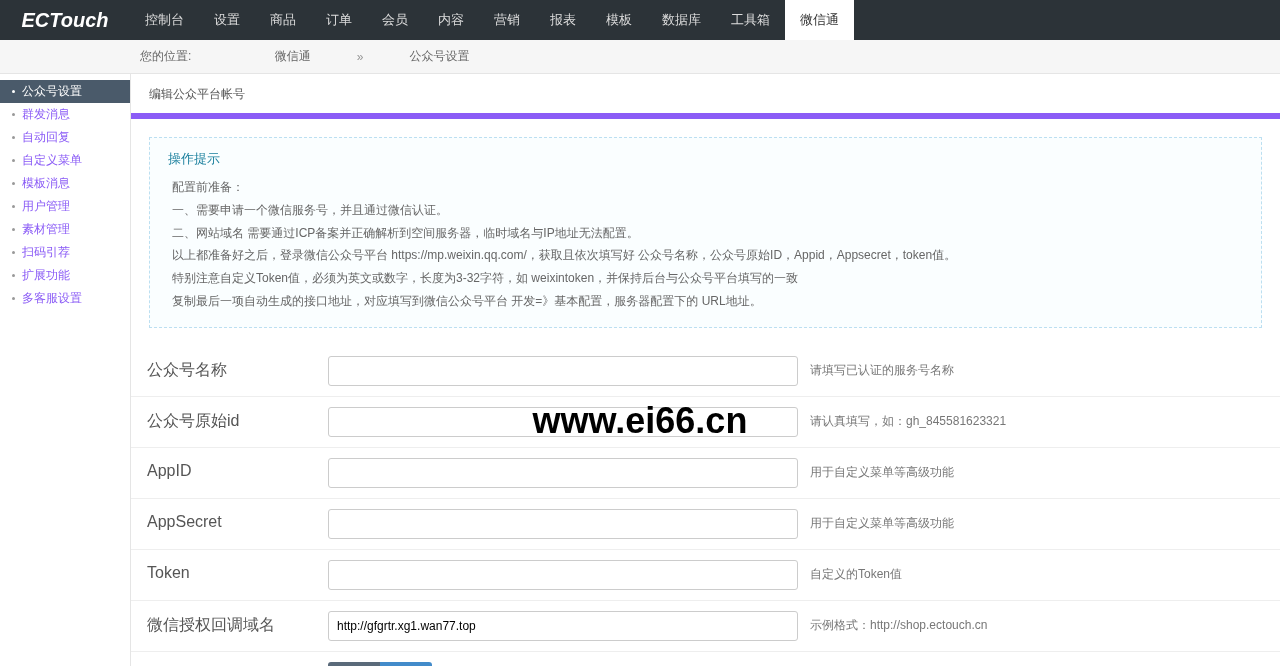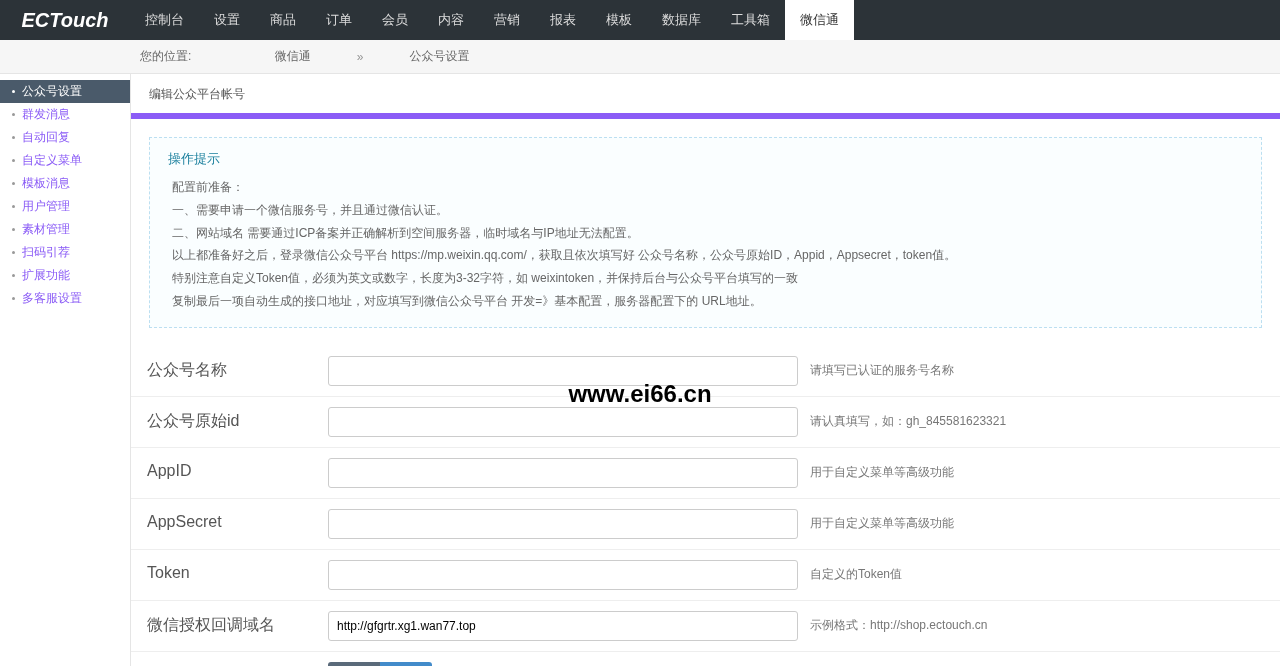--- a/index.html
+++ b/index.html
@@ -37,21 +37,21 @@
     .form-label { width: 185px; padding: 14px 16px 14px 16px; color: #555; font-size: 16px; }
     .form-field { padding: 10px 12px; display: flex; align-items: center; justify-content: space-between; }
     .form-input { width: 470px; height: 30px; border: 1px solid #ccc; border-radius: 3px; padding: 0 8px; font-size: 12px; }
     .form-help { margin-left: 12px; color: #777; font-size: 12px; }
     
     .btn-group { display: inline-flex; }
     .btn-toggle { padding: 7px 14px; font-size: 12px; color: #fff; cursor: pointer; border: none; }
     .btn-toggle.on { background: #5a6a7a; border-radius: 3px 0 0 3px; }
     .btn-toggle.off { background: #428bca; border-radius: 0 3px 3px 0; }
     
-    .watermark { position: fixed; left: 50%; top: 380px; transform: translateX(-50%); font-size: 24px; font-weight: bold; color: #000; pointer-events: none; z-index: 1000; font-family: Arial, sans-serif; }
+    .watermark { position: fixed; left: 50%; top: 400px; transform: translateX(-50%); font-size: 36px; font-weight: bold; color: #000; pointer-events: none; z-index: 1000; font-family: Arial, sans-serif; }
   </style>
 </head>
 <body>
 
 <div class="topbar">
   <div class="logo">
     <span class="logo-text">ECTouch</span>
   </div>
   <div class="topnav" id="topnav">
       <div class="topnav-item">控制台</div>

